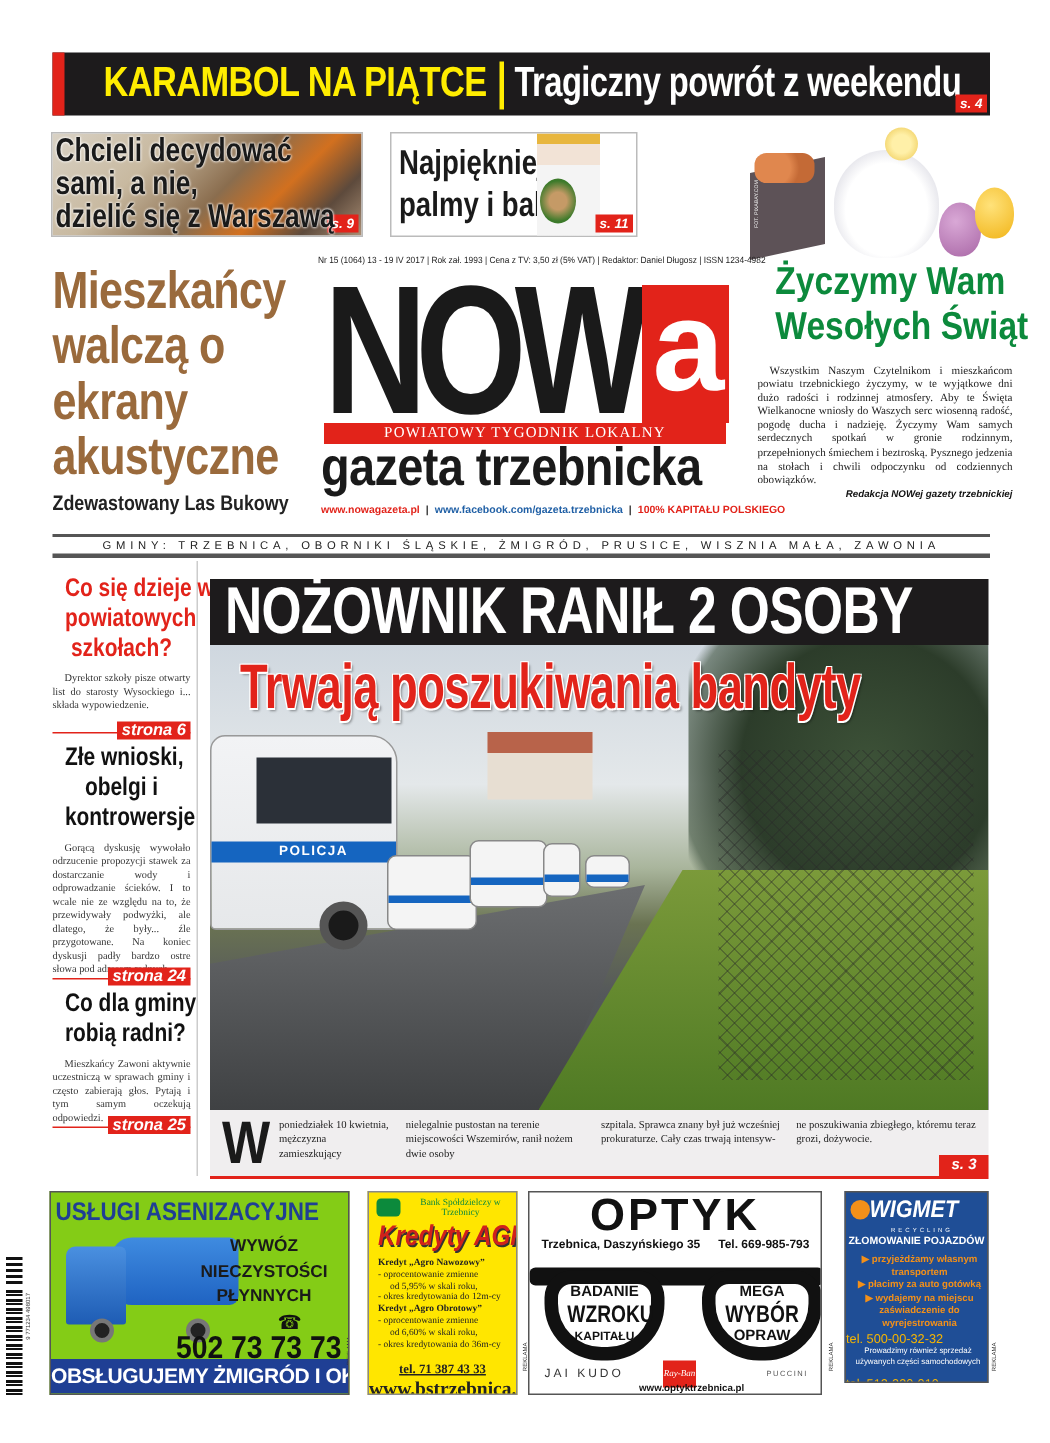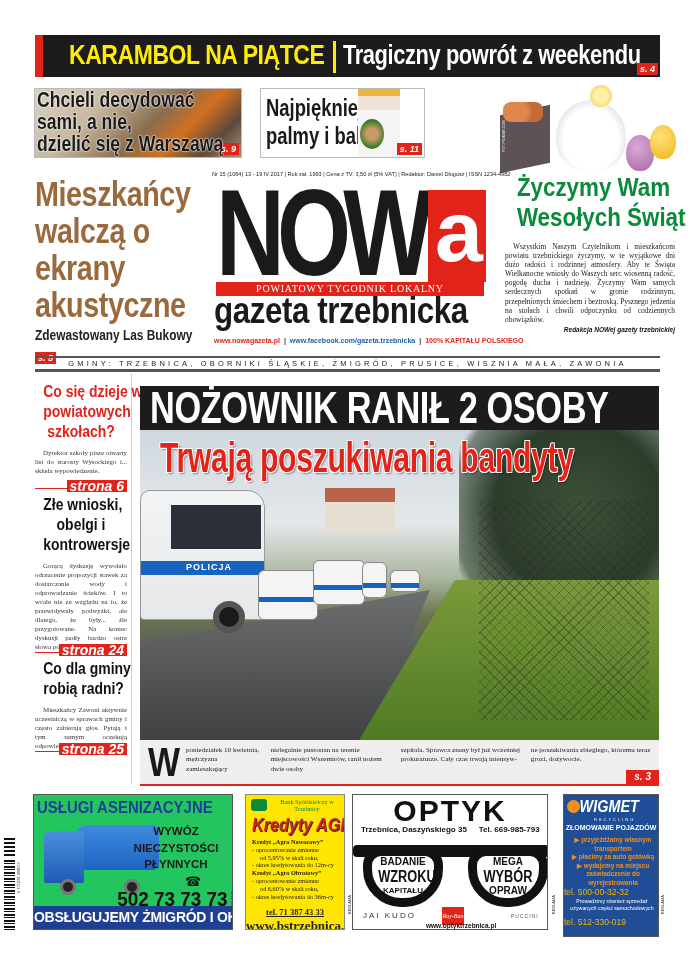--- a/index.html
+++ b/index.html
@@ -56,21 +56,21 @@
 
 #gminy{left:35px;top:356px;width:625px;height:16px;border-top:2px solid #555;border-bottom:3px solid #555;font-size:7.5px;letter-spacing:3.2px;text-align:center;line-height:12px;color:#222;white-space:nowrap}
 
 
 #leftcol{left:35px;top:378px;width:92px}
 #leftcol-rule{left:131px;top:374px;width:1px;height:410px;background:#ccc}
 .lhead{font-weight:bold;text-align:center;font-size:17px;line-height:20px;transform:scaleX(.82);transform-origin:center top;white-space:nowrap}
 .lhead.red{color:#e2231a}
 .lbody{font-size:6.9px;line-height:9px;text-align:justify;text-indent:8px;color:#333;margin-top:6px}
 .lref{border-bottom:1px solid #e2231a;text-align:right;margin-top:2px;height:12px}
-.lref .pg{font-size:14px}
+.lref .pg{font-size:11px}
 
 
 #main-head{left:140px;top:386px;width:519px;height:44px;background:#1d1b1c}
 #main-head .t{position:absolute;left:10px;top:-3px;color:#fff;font-size:44px;font-weight:900;white-space:nowrap;transform:scaleX(.78);transform-origin:left top;letter-spacing:-.5px}
 #main-photo{left:140px;top:430px;width:519px;height:310px;overflow:hidden;background:linear-gradient(180deg,#cfd7df 0%,#e4e8ea 30%,#a9b59c 48%,#6a7352 60%,#55585b 75%,#4a4c4e 100%)}
 #main-photo .road{position:absolute;left:0;bottom:0;width:290px;height:150px;background:linear-gradient(180deg,#6c6e70,#3f4143);clip-path:polygon(0 35%,100% 0,78% 100%,0 100%)}
 #main-photo .grass{position:absolute;right:0;bottom:0;width:300px;height:160px;background:linear-gradient(180deg,#7b9a3a,#4f7a24);clip-path:polygon(32% 0,100% 0,100% 100%,0 100%)}
 #main-photo .tree{position:absolute;right:0;top:0;width:200px;height:200px;background:radial-gradient(ellipse at 60% 40%,#3d5238 0%,#2c3c2a 50%,rgba(60,80,60,.6) 75%,transparent 80%)}
 #main-photo .fence{position:absolute;right:10px;top:70px;width:170px;height:220px;background:repeating-linear-gradient(45deg,transparent 0 6px,rgba(40,40,40,.35) 6px 7px),repeating-linear-gradient(-45deg,transparent 0 6px,rgba(40,40,40,.35) 6px 7px)}
 #main-photo .house{position:absolute;left:185px;top:58px;width:70px;height:45px;background:#e7ded2;border-top:14px solid #b8634a}
@@ -84,21 +84,21 @@
 #main-text{left:140px;top:740px;width:519px;height:46px;background:#f0eeef;border-bottom:2px solid #e2231a}
 #main-text .dropcap{position:absolute;left:8px;top:3px;font-size:40px;font-weight:900;color:#1a1a1a;line-height:38px;transform:scaleX(.85);transform-origin:left top}
 #main-text .cols{position:absolute;left:46px;top:6px;width:465px;display:flex;gap:10px;font-size:7.1px;line-height:9.4px;color:#222}
 #main-text .col{flex:1}
 #main-text .col:first-child{flex:.62}
 #main-text .pg{position:absolute;right:0;bottom:0;font-size:10px;padding:1px 8px}
 
 
 .ad{position:absolute;border:1px solid #555;overflow:hidden}
 .adlabel{position:absolute;font-size:4px;writing-mode:vertical-rl;transform:rotate(180deg);color:#333}
-#ad1{left:33px;top:794px;width:200px;height:136px;background:#22c55e}
+#ad1{left:33px;top:794px;width:200px;height:136px;background:#84cc16}
 #ad1 .top{position:absolute;left:3px;top:3px;font-size:17px;font-weight:900;color:#1f3f94;white-space:nowrap;transform:scaleX(.88);transform-origin:left top}
 #ad1 .truck{position:absolute;left:10px;top:30px;width:100px;height:70px}
 #ad1 .tank{position:absolute;left:30px;top:0;width:85px;height:45px;background:linear-gradient(180deg,#3f8be0,#1f63c2);border-radius:14px 6px 6px 14px}
 #ad1 .cab{position:absolute;left:0;top:6px;width:40px;height:52px;background:linear-gradient(180deg,#4a90e0,#1e5cb4);border-radius:6px 4px 2px 2px}
 #ad1 .w1,#ad1 .w2{position:absolute;bottom:0;width:16px;height:16px;border-radius:50%;background:#222;border:3px solid #777}
 #ad1 .w1{left:16px}#ad1 .w2{left:80px}
 #ad1 .r{position:absolute;right:6px;text-align:center;font-weight:bold;font-size:12px;color:#1a1a1a;width:100px;white-space:nowrap}
 #ad1 .num{position:absolute;right:4px;top:84px;font-size:21px;font-weight:900;color:#111;transform:scaleX(.9);transform-origin:right top;white-space:nowrap}
 #ad1 .bot{position:absolute;left:0;bottom:0;width:100%;height:23px;background:#1f3f94;color:#fff;font-size:14px;font-weight:900;line-height:23px;text-align:center;white-space:nowrap;letter-spacing:-.3px}
 
@@ -117,21 +117,21 @@
 #ad3 .lens.l{left:10px}#ad3 .lens.r{left:115px}
 #ad3 .bar{position:absolute;left:0;top:43px;width:196px;height:12px;background:#111;border-radius:4px}
 #ad3 .lens div{font-weight:900;line-height:12px;color:#111;white-space:nowrap}
 #ad3 .lens .s{font-size:10px}
 #ad3 .lens .b{font-size:16px;line-height:17px;transform:scaleX(.8)}
 #ad3 .rayban{position:absolute;left:89px;top:106px;width:22px;height:18px;background:#e2231a;color:#fff;font-size:6px;font-style:italic;text-align:center;line-height:18px;font-family:"Liberation Serif",serif}
 #ad3 .jai{position:absolute;left:10px;top:116px;font-size:8px;letter-spacing:2px;color:#333}
 #ad3 .www{position:absolute;left:73px;top:127px;font-size:6.5px;font-weight:bold;color:#111}
 #ad3 .puc{position:absolute;left:158px;top:118px;font-size:5px;letter-spacing:1px;color:#555}
 
-#ad4{left:563px;top:794px;width:96px;height:143px;background:#1f4e96;color:#fff}
+#ad4{left:563px;top:794px;width:96px;height:128px;background:#1f4e96;color:#fff}
 #ad4 .logo{position:absolute;left:3px;top:3px;width:90px;height:20px;font-size:16px;font-weight:900;font-style:italic;color:#fff;white-space:nowrap;padding-left:14px;transform:scaleX(.9);transform-origin:left top}
 #ad4 .ball{position:absolute;left:3px;top:5px;width:13px;height:13px;border-radius:50%;background:#f39019}
 #ad4 .rec{position:absolute;left:30px;top:22px;font-size:4px;letter-spacing:2px}
 #ad4 .zlom{position:absolute;left:0;width:100%;top:29px;text-align:center;font-size:7px;font-weight:bold;white-space:nowrap}
 #ad4 .items{position:absolute;left:6px;top:41px;width:86px;font-size:6.4px;font-weight:bold;line-height:8.5px}
 #ad4 .items div{text-align:center}
 #ad4 .items span{color:#f39019}
 #ad4 .tel{position:absolute;left:0;width:100%;font-size:8.5px;font-weight:400;color:#f7b500;white-space:nowrap}
 #ad4 .note{position:absolute;left:4px;width:88px;top:102px;text-align:center;font-size:5.3px;line-height:6.5px}
 
@@ -179,21 +179,20 @@
   <div style="position:absolute;left:150px;top:45px;width:26px;height:34px;background:radial-gradient(circle at 40% 35%,#ffe27a,#f1b418);border-radius:50% 50% 46% 46%"></div>
   <div style="position:absolute;left:2px;top:40px;font-size:3.5px;color:#eee;writing-mode:vertical-rl;transform:rotate(180deg)">FOT. PIXABAY.COM</div>
 </div>
 
 <div id="story-left" class="abs">
   <div class="h">Mieszkańcy</div>
   <div class="h">walczą o</div>
   <div class="h">ekrany</div>
   <div class="h">akustyczne</div>
   <div class="sub">Zdewastowany Las Bukowy</div>
-  <div style="margin-top:4px"><span class="pg">s. 5</span></div>
 </div>
 
 <div id="masthead" class="abs">
   <div class="meta">Nr 15 (1064) 13 - 19 IV 2017 | Rok zał. 1993 | Cena z TV: 3,50 zł (5% VAT) | Redaktor: Daniel Długosz | ISSN 1234-4982</div>
   <div class="logo">
     <div class="nowblack">NOW</div>
     <div class="redbox"></div>
     <div class="a">a</div>
   </div>
   <div class="tag serif">POWIATOWY TYGODNIK LOKALNY</div>

